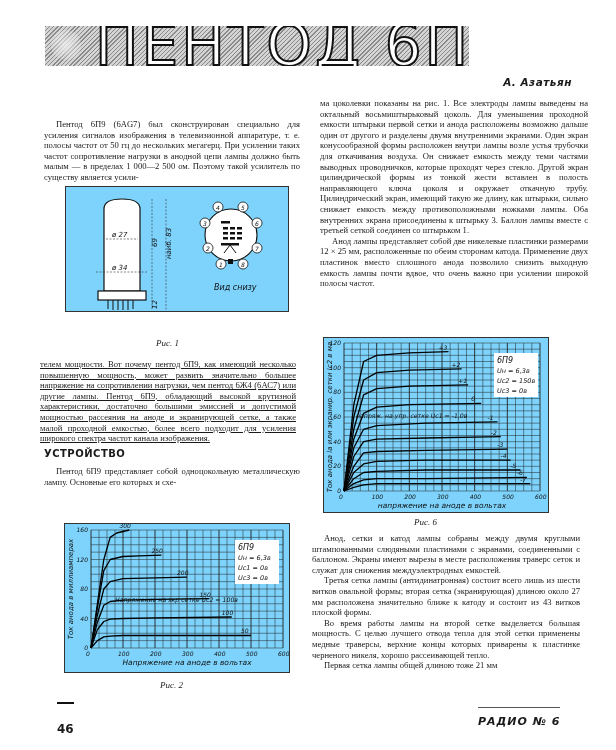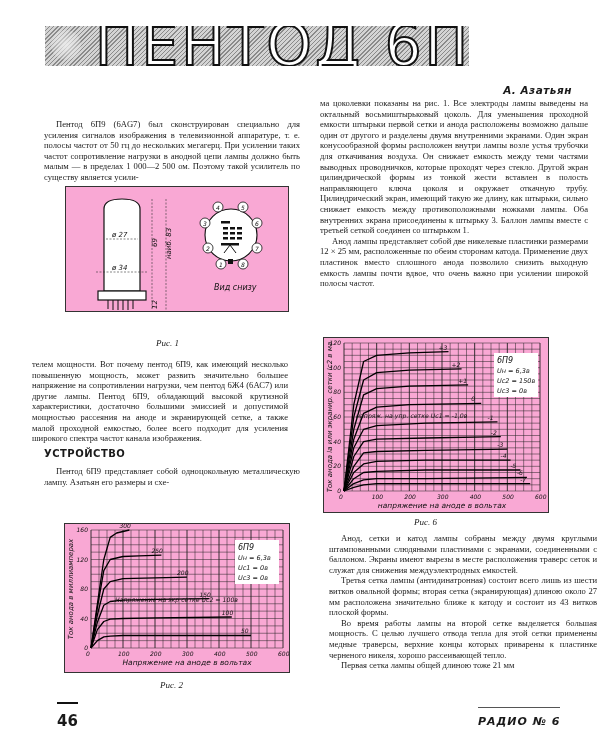--- a/index.html
+++ b/index.html
@@ -10,44 +10,44 @@
   
   #banner { left: 45px; top: 26px; width: 424px; height: 40px;
             background: repeating-linear-gradient(135deg, #8a8a8a 0px, #8a8a8a 1px, #d4d4d4 1px, #d4d4d4 3px);
             overflow: hidden; }
   #banner .blob { position:absolute; left:6px; top:4px; width:30px; height:30px; border-radius:50%;
                   background: radial-gradient(circle, rgba(240,240,240,0.8), rgba(200,200,200,0)); }
   #banner-title { position:absolute; left: 50px; top: -10px; font-family: "DejaVu Sans", sans-serif;
                   font-size: 58px; letter-spacing: 3px; font-weight: normal; color: #ffffff;
                   -webkit-text-stroke: 2px #111; line-height: 58px; white-space: nowrap; }
 
-  #author { right: 44px; top: 84px; font-size: 10.5px; font-style: italic; font-weight: bold;
+  #author { right: 44px; top: 76px; font-size: 10.5px; font-style: italic; font-weight: bold;
             font-family: "DejaVu Sans", sans-serif; letter-spacing: 0.5px; margin-left: 15px; }
 
   .col { font-size: 8.6px; line-height: 10.6px; text-align: justify; }
   .col p { margin: 0; text-indent: 12px; }
   #col1a { left: 44px; top: 98px; width: 256px; margin-top: 21px; }
-  #col1b { left: 32px; top: 359px; width: 256px; }
+  #col1b { left: 40px; top: 359px; width: 256px; text-decoration: underline; }
   #col1c { left: 44px; top: 466px; width: 256px; }
   #section-head { left: 44px; top: 448px; width: 256px; text-align: left; font-weight: bold;
                   font-family: "DejaVu Sans", sans-serif; font-size: 10px; letter-spacing: 0.5px; }
   #col2a { left: 320px; top: 98px; width: 268px; }
-  #col2b { left: 312px; top: 533px; width: 268px; margin-left: 17px; }
-
-  .fig-frame { border: 1px solid #333; background: #f9a8d4; }
+  #col2b { left: 312px; top: 533px; width: 268px; }
+
+  .fig-frame { border: 1px solid #333; background: #7dd3fc; }
   #fig1 { left: 65px; top: 186px; width: 222px; height: 124px; }
   #fig2 { left: 64px; top: 523px; width: 224px; height: 148px; }
   #fig3 { left: 323px; top: 337px; width: 224px; height: 174px; }
   .caption { font-size: 9px; font-style: italic; }
   #cap1 { left: 156px; top: 338px; }
   #cap2 { left: 160px; top: 680px; text-align: center; }
   #cap3 { left: 414px; top: 517px; }
 
-  #page-num { left: 57px; top: 702px; font-family: "DejaVu Sans", sans-serif; font-weight: bold; font-size: 15px;
-              border-top: 2px solid #111; padding-top: 8px; }
+  #page-num { left: 57px; top: 702px; font-family: "DejaVu Sans", sans-serif; font-weight: bold; font-size: 12px;
+              border-top: 2px solid #111; padding-top: 18px; }
   #journal { left: 478px; top: 707px; font-family: "DejaVu Sans", sans-serif; font-weight: bold;
              font-style: italic; font-size: 11px; letter-spacing: 1px; border-top: 1px solid #555; padding-top: 7px; }
 
   svg text { font-family: "DejaVu Sans", sans-serif; font-style: italic; fill: #111; }
 </style>
 </head>
 <body>
 
 <div id="banner" class="abs">
   <div class="blob"></div>
@@ -126,21 +126,21 @@
     <text x="148" y="103" font-size="8">Вид снизу</text>
   </svg>
 </div>
 <div id="cap1" class="abs caption">Рис. 1</div>
 
 <div id="col1b" class="abs col">
   <p style="text-indent:0">телем мощности. Вот почему пентод 6П9, как имеющий несколько повышенную мощность, может развить значительно большее напряжение на сопротивлении нагрузки, чем пентод 6Ж4 (6АС7) или другие лампы. Пентод 6П9, обладающий высокой крутизной характеристики, достаточно большими эмиссией и допустимой мощностью рассеяния на аноде и экранирующей сетке, а также малой проходной емкостью, более всего подходит для усиления широкого спектра частот канала изображения.</p>
 </div>
 <div id="section-head" class="abs">УСТРОЙСТВО</div>
 <div id="col1c" class="abs col">
-  <p>Пентод 6П9 представляет собой одноцокольную металлическую лампу. Азатьян его размеры и схе-</p>
+  <p>Пентод 6П9 представляет собой одноцокольную металлическую лампу. Основные его которых и схе-</p>
 </div>
 
 <div id="fig2" class="abs fig-frame">
   <svg id="svg-fig2" width="224" height="148">
     <g class="grid">
         <line x1="26" y1="6" x2="26" y2="124" stroke="#222" stroke-width="0.9"></line>
         <line x1="34" y1="6" x2="34" y2="124" stroke="#222" stroke-width="0.5"></line>
         <line x1="42" y1="6" x2="42" y2="124" stroke="#222" stroke-width="0.5"></line>
         <line x1="50" y1="6" x2="50" y2="124" stroke="#222" stroke-width="0.5"></line>
         <line x1="58" y1="6" x2="58" y2="124" stroke="#222" stroke-width="0.9"></line>

